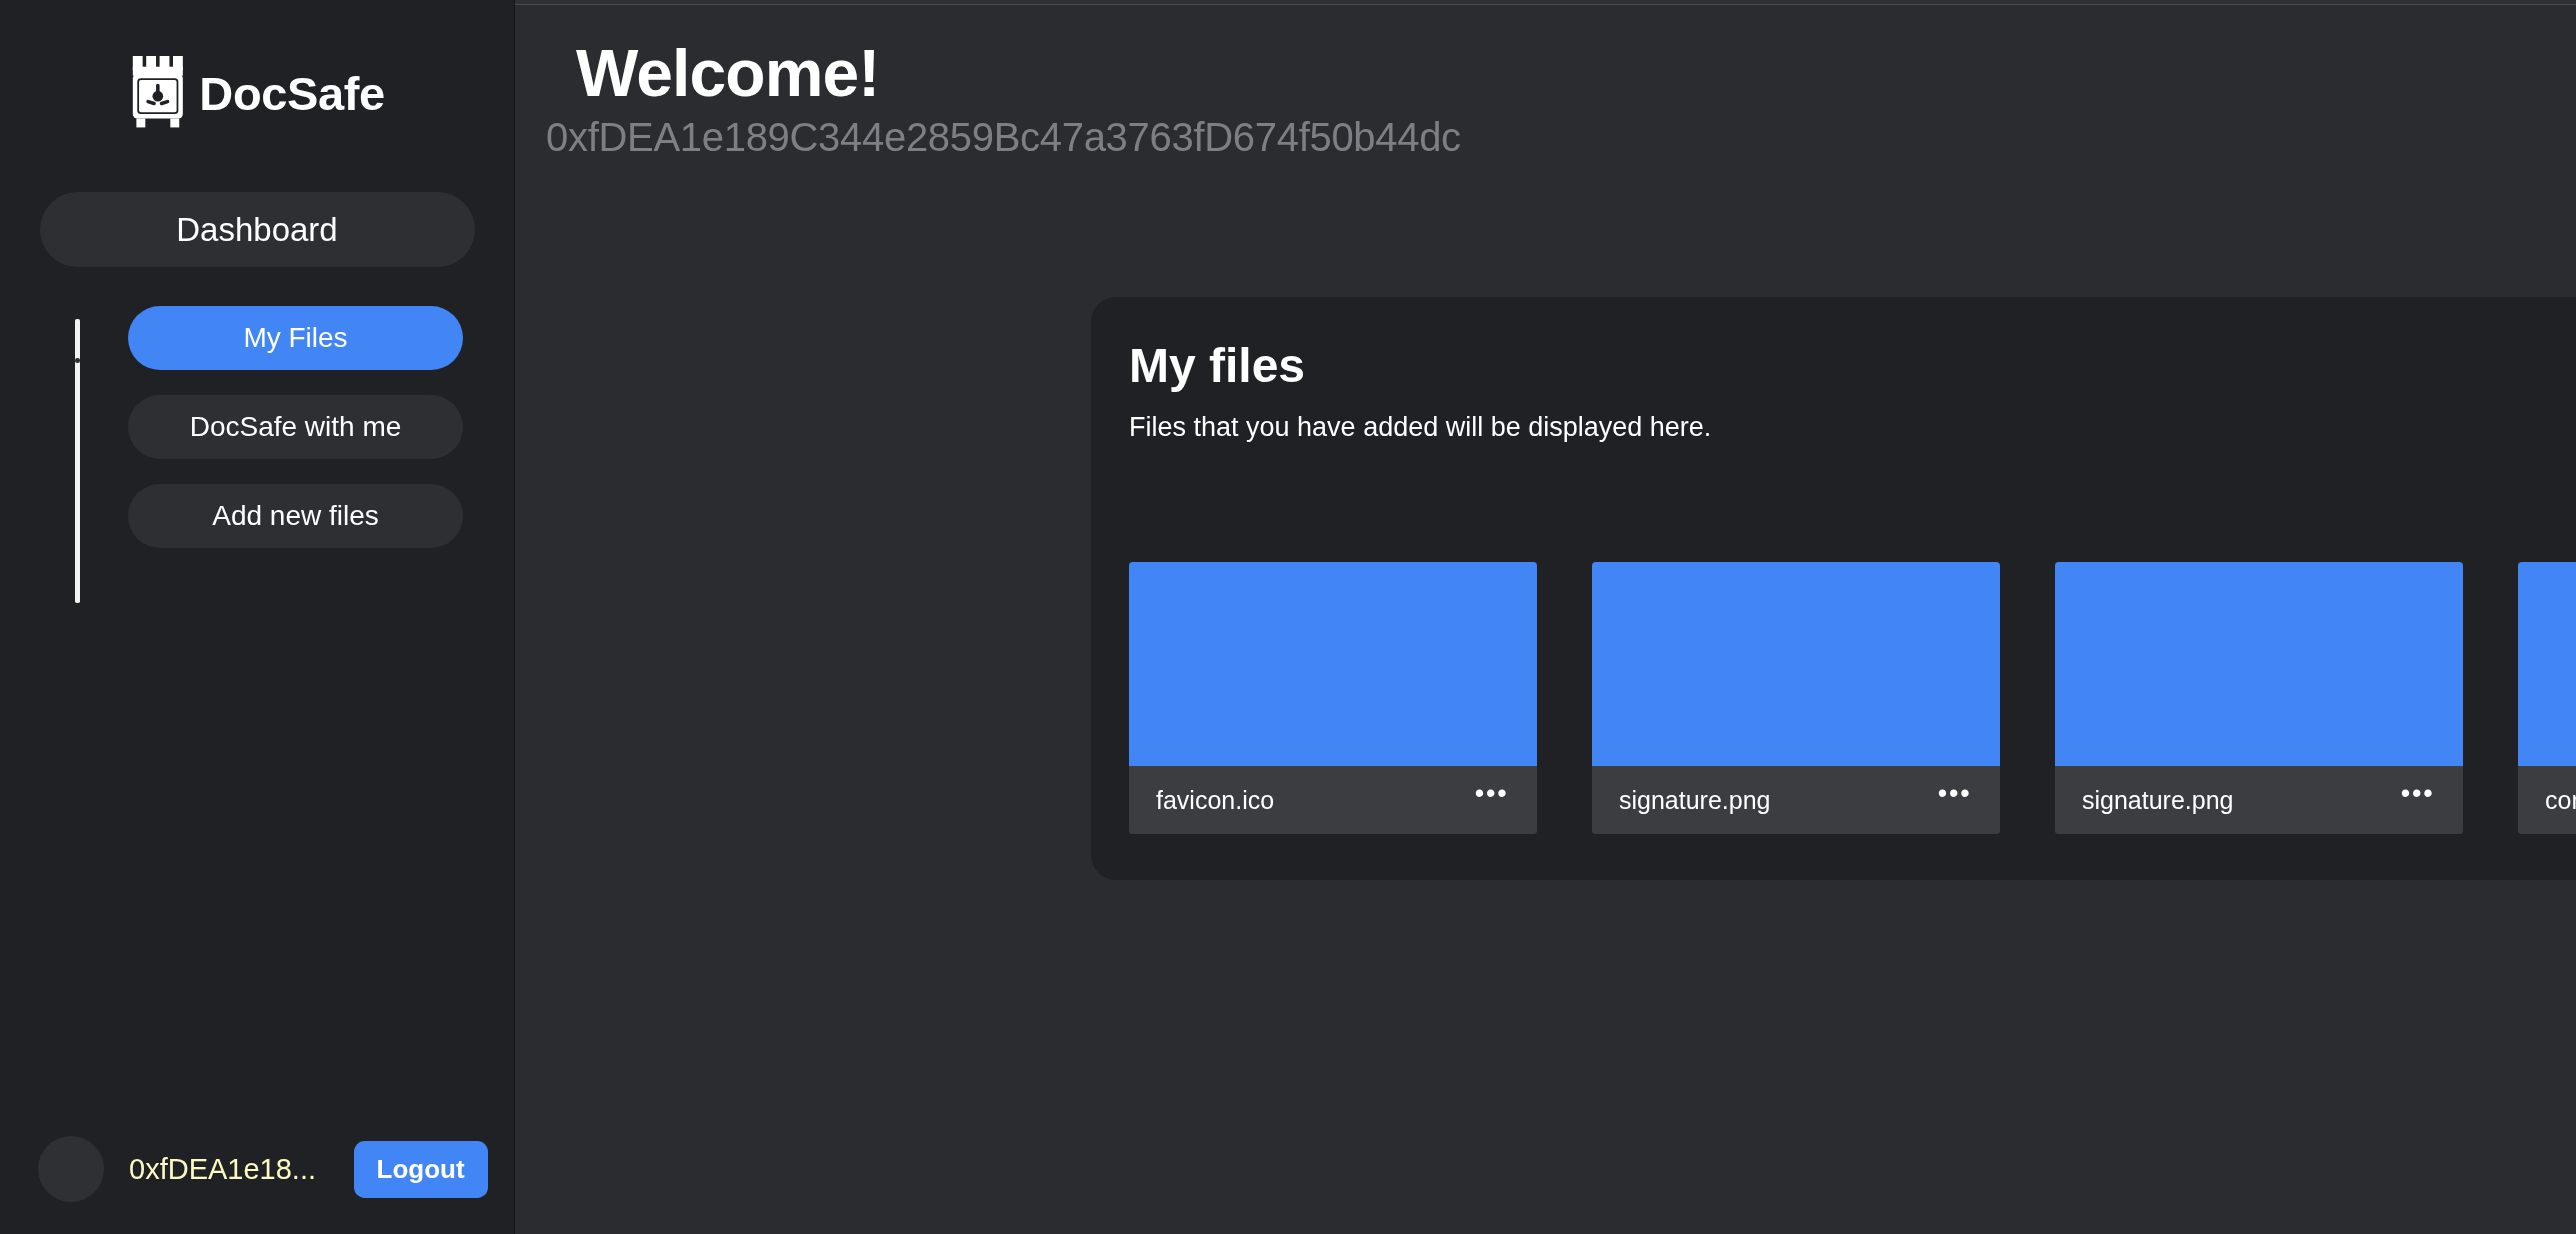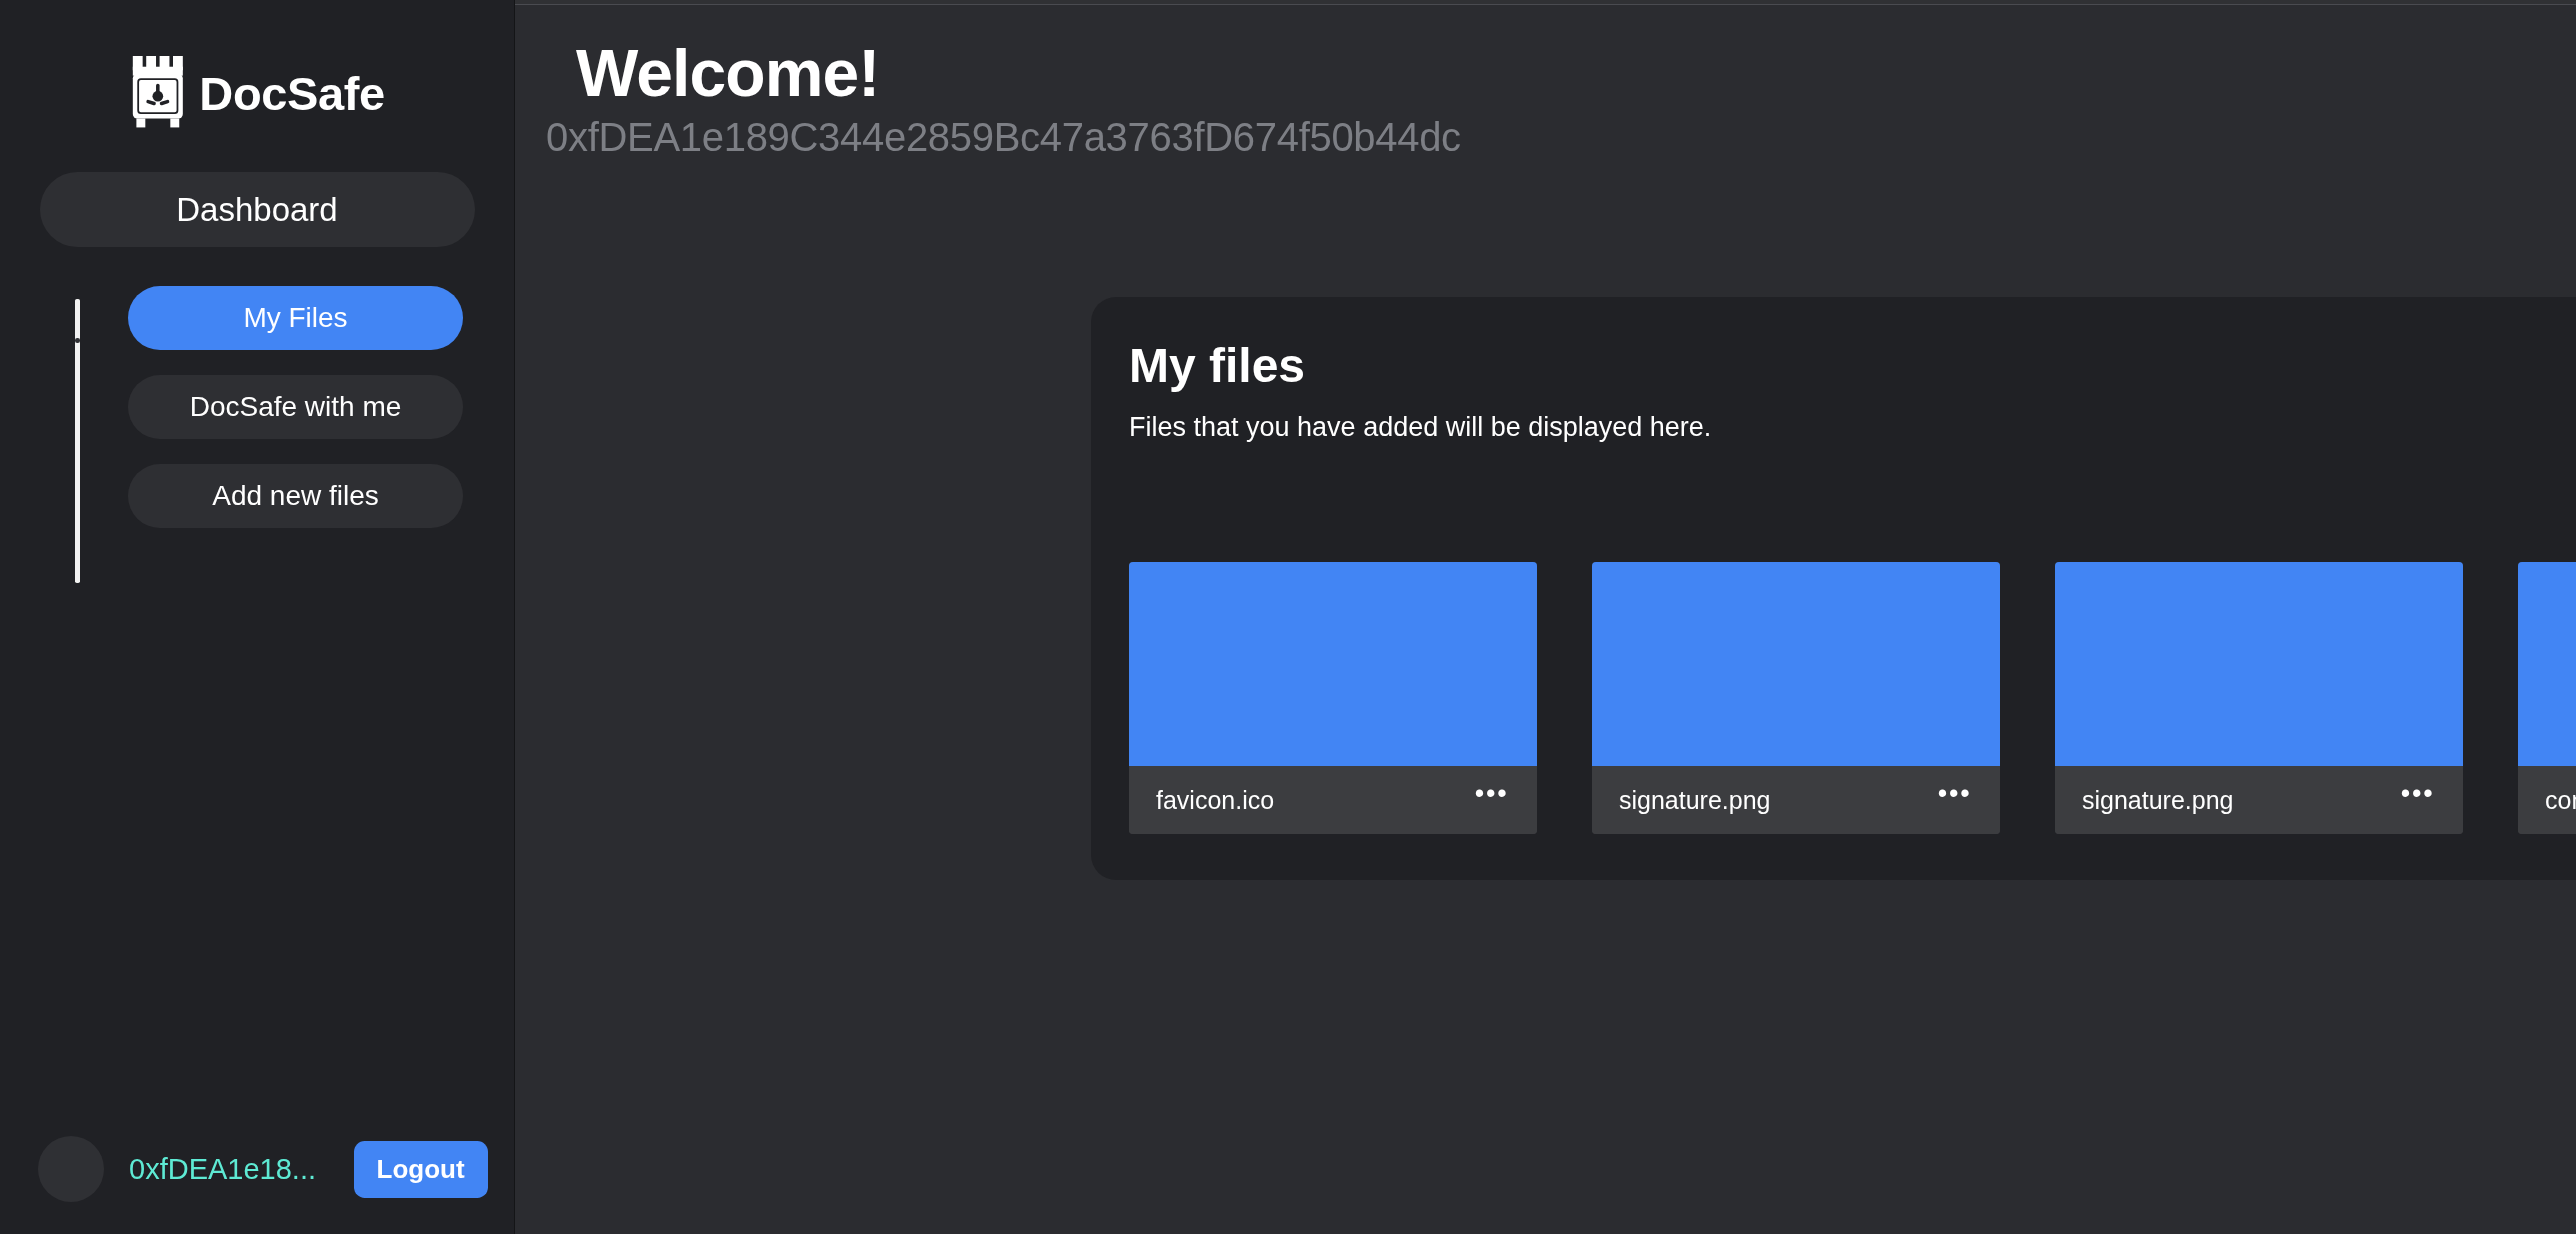--- a/index.html
+++ b/index.html
@@ -53,21 +53,21 @@
   #brand-logo { width: 63px; height: 75px; display:block; }
   #brand-name {
     color: #ffffff;
     font-size: 47px;
     font-weight: bold;
     letter-spacing: -0.4px;
     line-height: 1;
   }
 
   #dashboard-button {
-    margin: 38px auto 0 auto;
+    margin: 58px auto 0 auto;
     width: 435px;
     height: 75px;
     border-radius: 38px;
     background: #2e2f33;
     color: #ffffff;
     font-size: 33px;
     display: flex;
     align-items: center;
     justify-content: center;
     border: none;
@@ -131,21 +131,21 @@
     gap: 25px;
   }
   #avatar {
     width: 66px;
     height: 66px;
     border-radius: 50%;
     background: #2f3034;
     flex: 0 0 66px;
   }
   #account-address {
-    color: #5eead4;
+    color: #fef9c3;
     font-size: 29px;
     white-space: nowrap;
   }
   #logout-button {
     margin-left: 12.5px;
     background: #4285f4;
     color: #ffffff;
     font-size: 26px;
     font-weight: bold;
     border: none;

